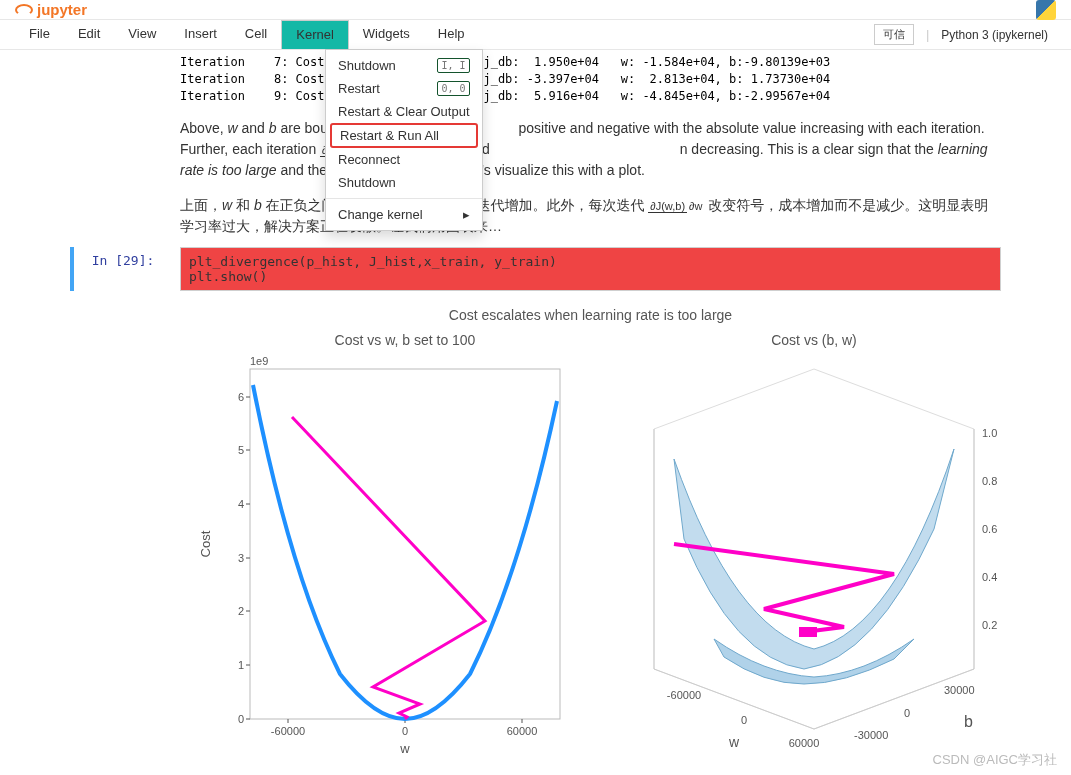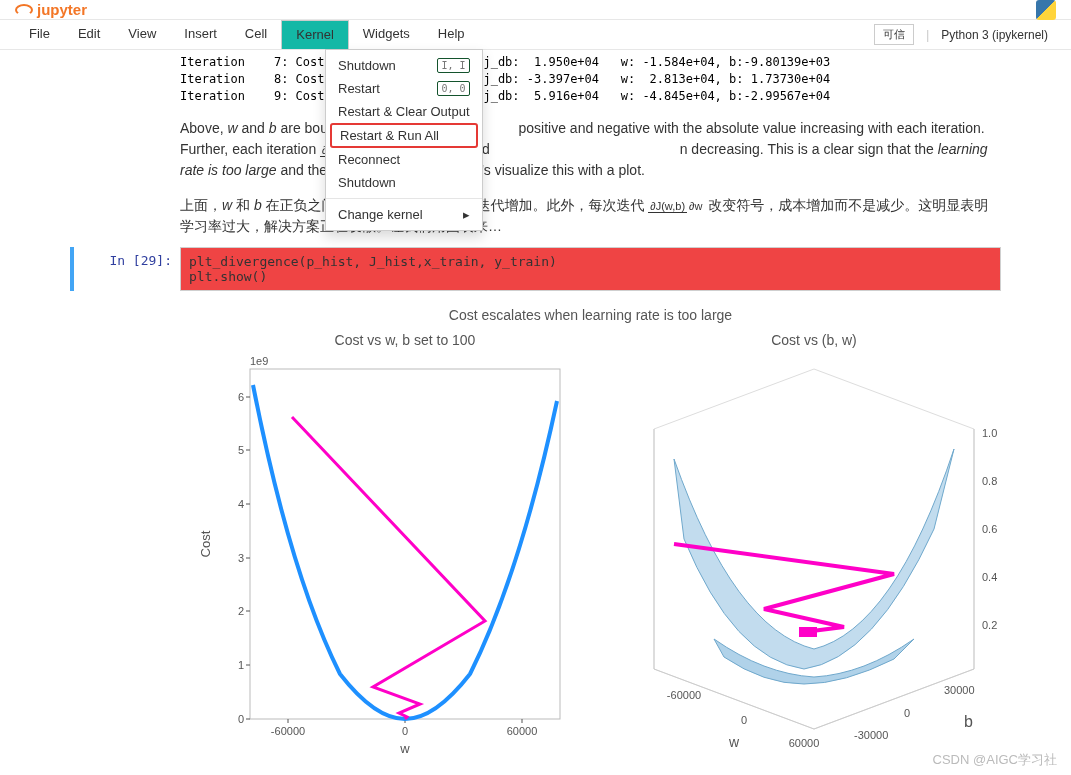--- a/index.html
+++ b/index.html
@@ -22,21 +22,21 @@
 .shortcut { font-size: 10px; color: #777; font-family: monospace; border: 1px solid #14532d; padding: 1px 3px; border-radius: 2px; }
 .submenu-arrow { margin-left: 12px; color: #333; }
 .notebook { padding: 4px 70px 0 70px; }
 .output-text { font-family: monospace; font-size: 12px; white-space: pre; color: #000; margin-left: 110px; line-height: 1.4; }
 .text-cell { margin: 14px 0 10px 110px; font-size: 14px; line-height: 1.5; color: #333; }
 .text-cell .italic { font-style: italic; }
 .math-frac { display: inline-block; vertical-align: middle; text-align: left; font-size: 11px; line-height: 1; }
 .math-frac .num { border-bottom: 1px solid #333; padding: 0 2px; }
 .math-frac .den { padding: 0 2px; }
 .code-cell { display: flex; margin-top: 10px; border-left: 4px solid #42a5f5; }
-.prompt { width: 106px; text-align: right; font-family: monospace; color: #303f9f; padding: 6px 8px 0 0; font-size: 13px; }
+.prompt { width: 106px; text-align: center; font-family: monospace; color: #303f9f; padding: 6px 8px 0 0; font-size: 13px; }
 .code-input { flex: 1; background: #ef4444; border: 1px solid #cfcfcf; padding: 6px 8px; font-family: monospace; font-size: 13px; white-space: pre; }
 .plot-area { margin: 16px 0 0 110px; position: relative; }
 .plot-suptitle { text-align: center; color: #555; font-size: 14px; margin-bottom: 6px; }
 .plots-row { display: flex; gap: 34px; }
 .plot-box { position: relative; }
 .plot-left { width: 400px; }
 .plot-right { width: 400px; }
 svg { display: block; }
 .watermark { position: absolute; bottom: 6px; right: 14px; color: #bbb; font-size: 13px; }
 </style>

